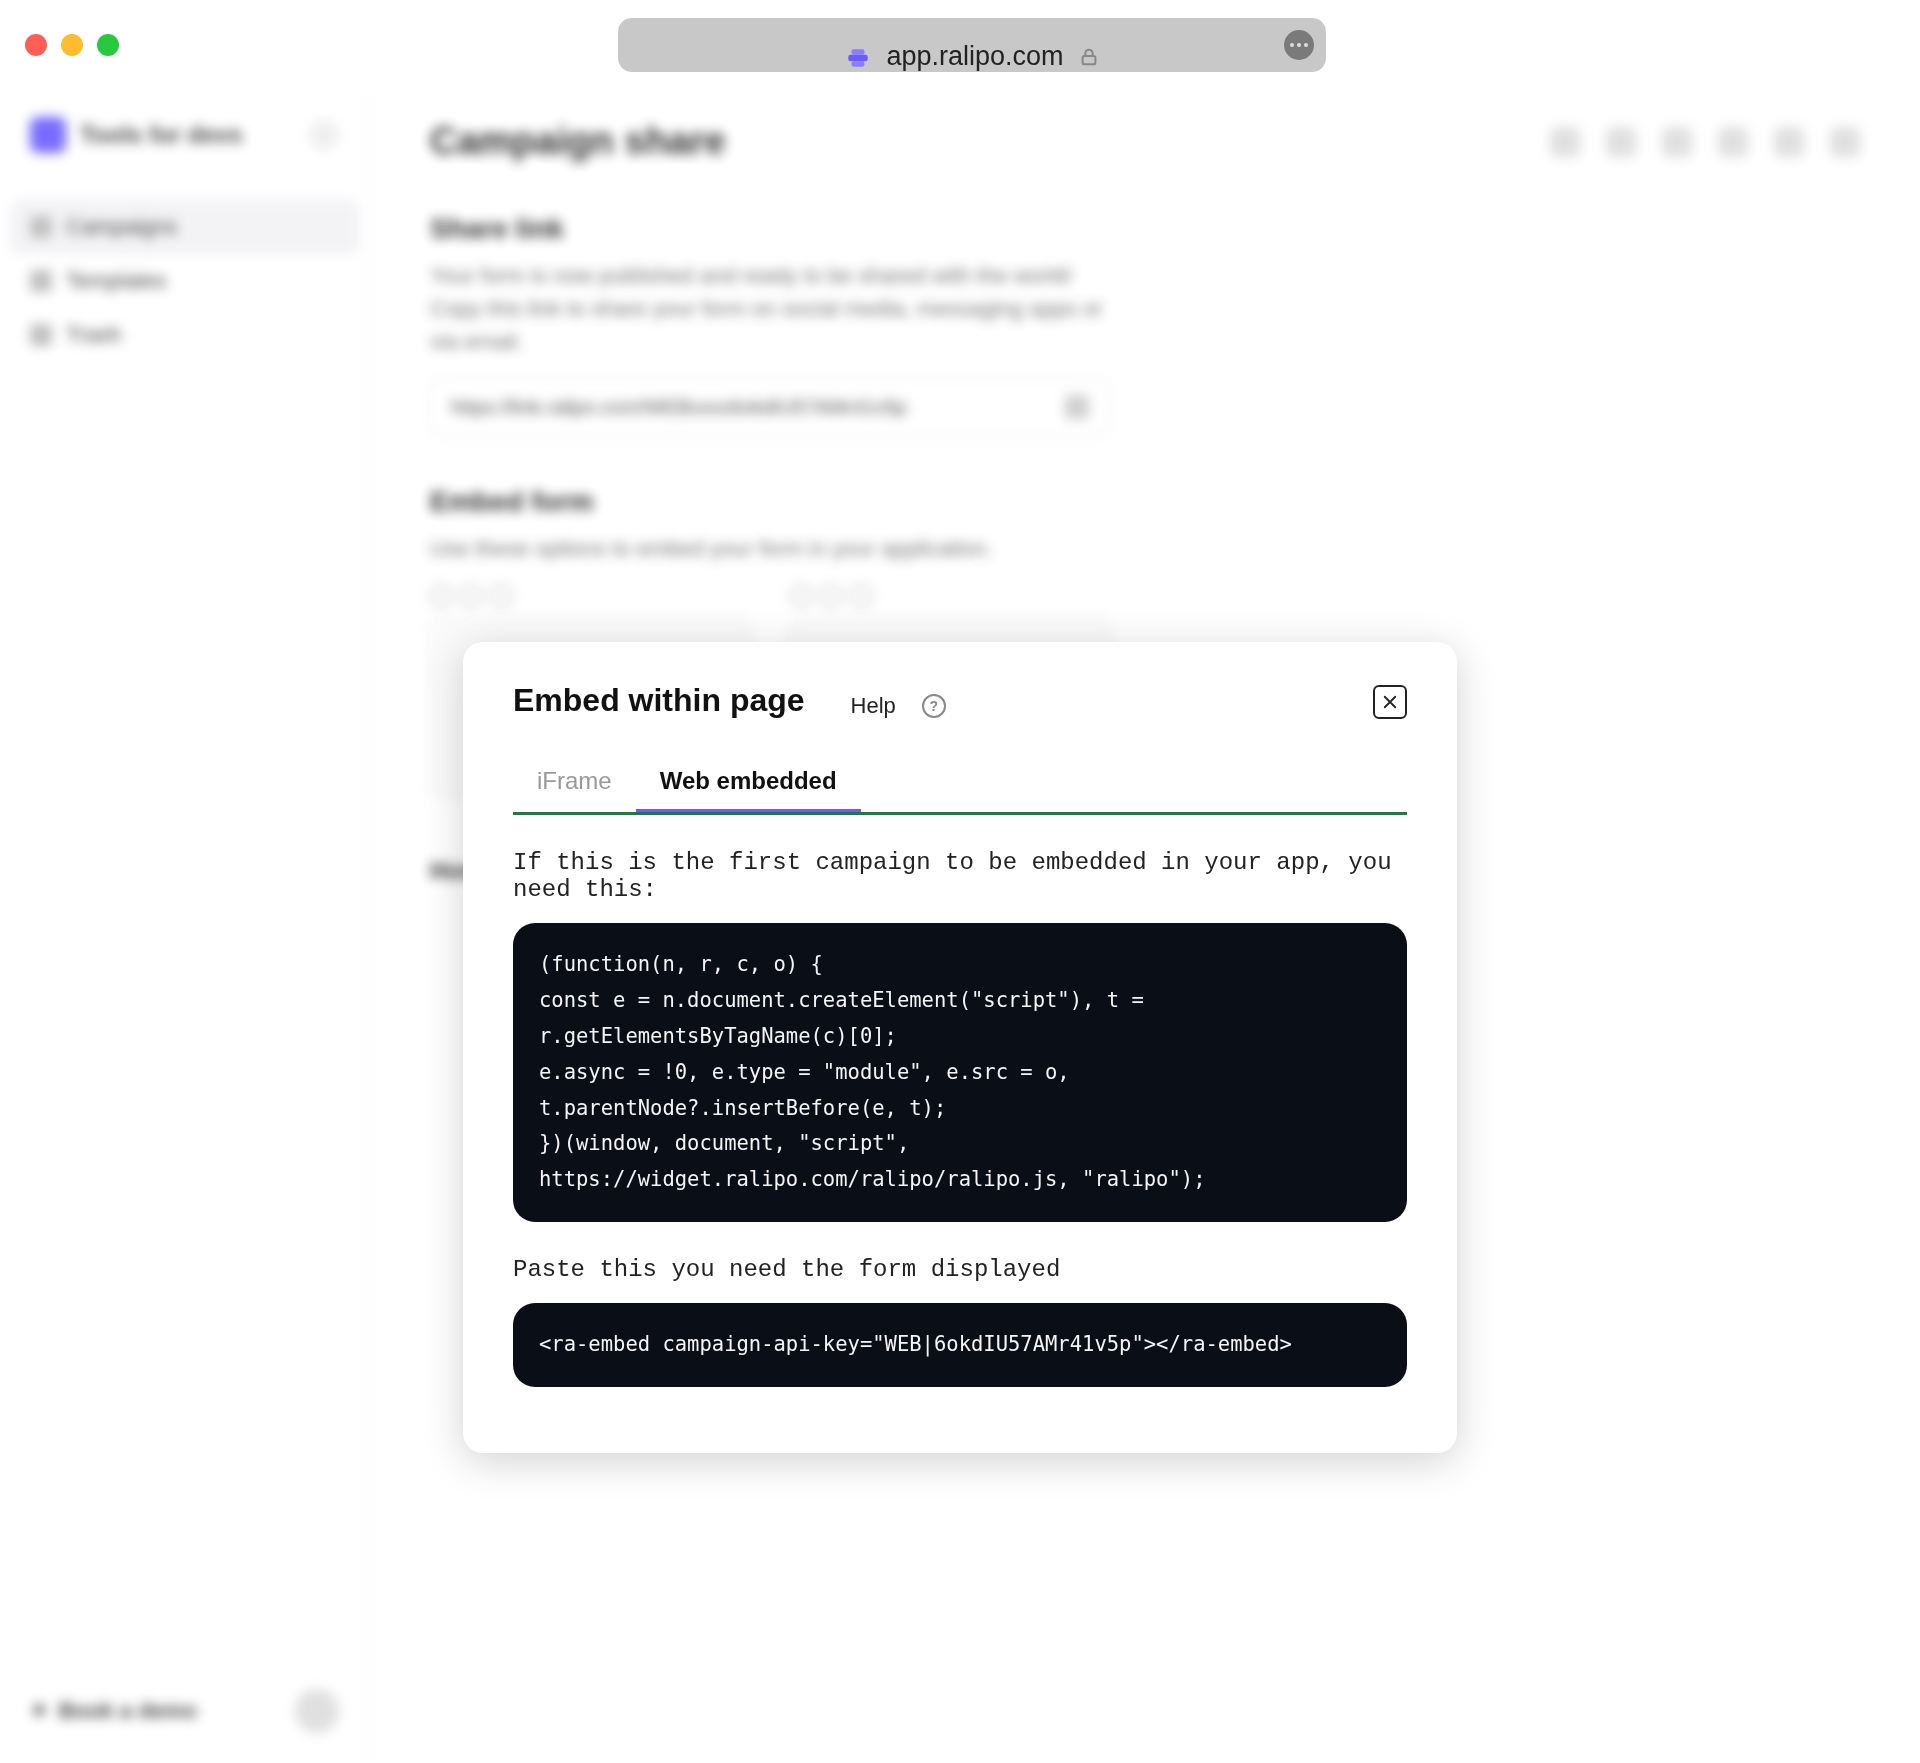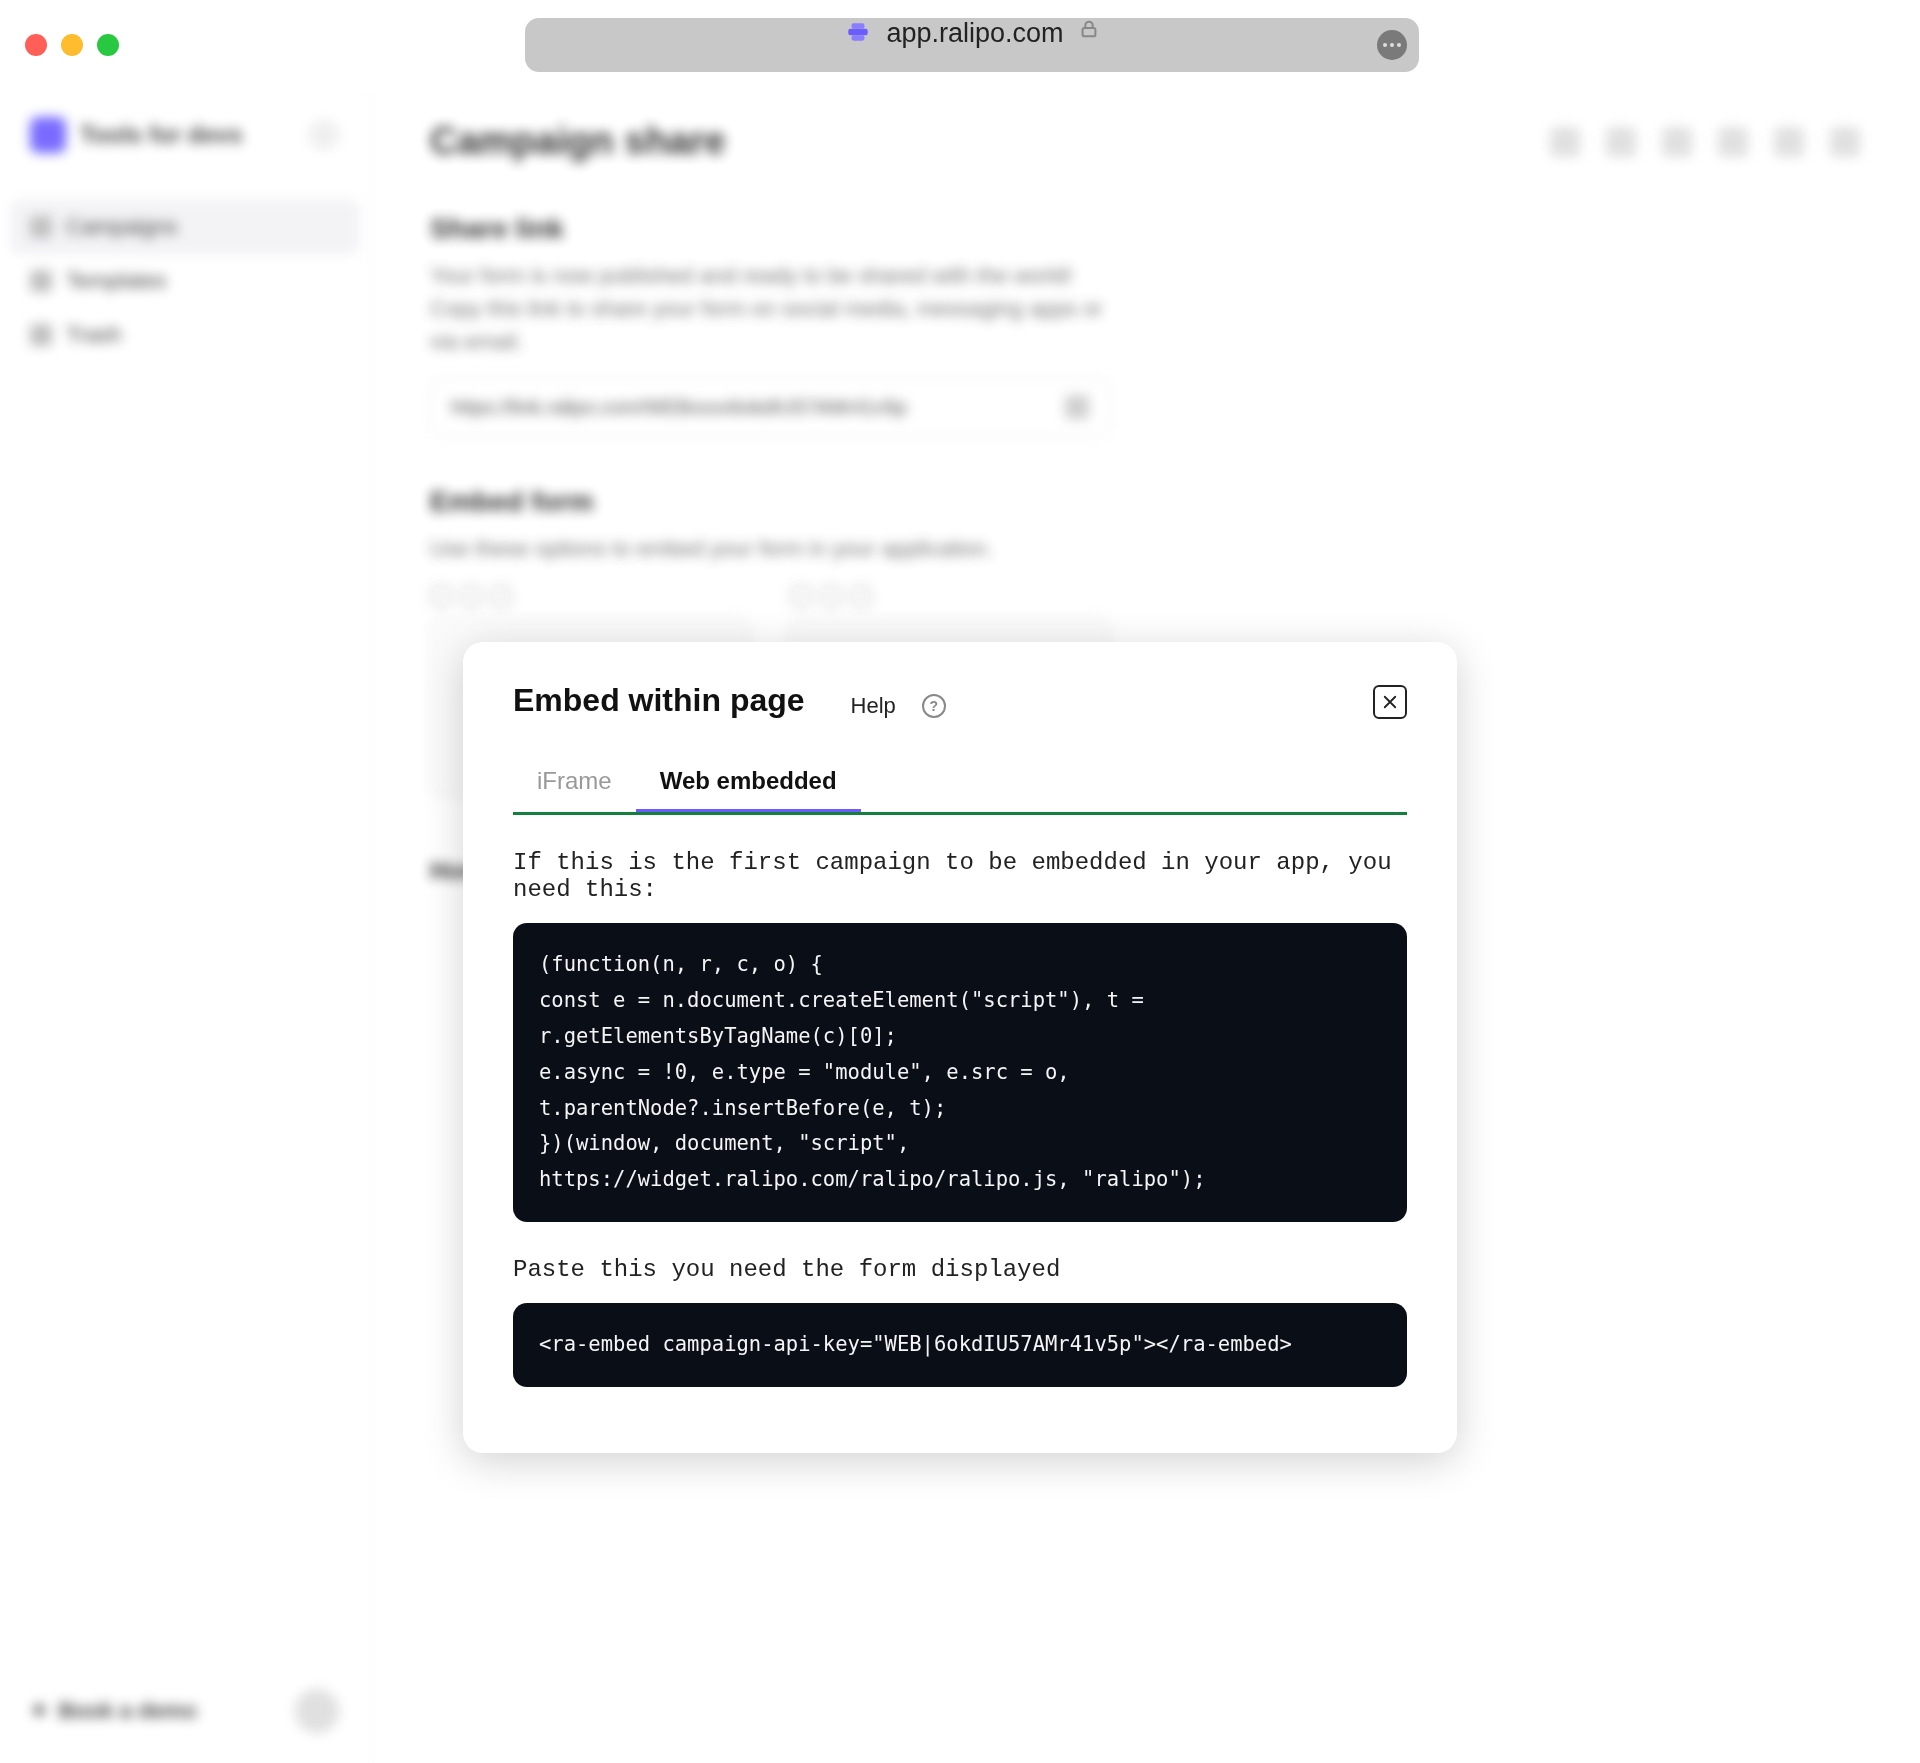--- a/index.html
+++ b/index.html
@@ -20,24 +20,24 @@
   padding: 0 25px;
   background: #fff;
 }
 .traffic-lights { display: flex; gap: 14px; }
 .tl { width: 22px; height: 22px; border-radius: 50%; }
 .tl.red { background: #ff5f57; }
 .tl.yellow { background: #febc2e; }
 .tl.green { background: #28c840; }
 .addr-bar {
   margin-left: auto; margin-right: auto;
-  width: 894px; height: 54px;
+  width: 708px; height: 54px;
   background: #c8c8c8;
   border-radius: 14px;
-  display: flex; align-items: flex-start; justify-content: center;
+  display: flex; align-items: flex-end; justify-content: center;
   gap: 14px;
   position: relative;
 }
 .addr-logo {
   width: 28px; height: 28px;
   display: inline-flex; align-items: center; justify-content: center;
 }
 .addr-text { font-size: 27px; color: #222; font-weight: 400; }
 .lock-icon { color: #777; }
 .more-btn {
@@ -149,21 +149,21 @@
   border-bottom: 3px solid transparent;
 }
 .modal-tab.active {
   color: #111; font-weight: 700; border-bottom-color: #6b5cff;
 }
 
 .modal-note { font-size: 24px; color: #222; margin-bottom: 20px; font-family: Liberation Mono, monospace; }
 
 .code-block {
   background: #0a0e16; color: #f5f5f7;
-  border-radius: 14px; padding: 24px 26px;
+  border-radius: 22px; padding: 24px 26px;
   font-family: ui-monospace, SFMono-Regular, Menlo, Consolas, monospace;
   font-size: 20.5px; line-height: 1.75;
   white-space: pre-wrap; word-break: break-word;
   margin-bottom: 34px;
 }
 .code-block:last-child { margin-bottom: 16px; }
 </style>
 </head>
 <body>
 

